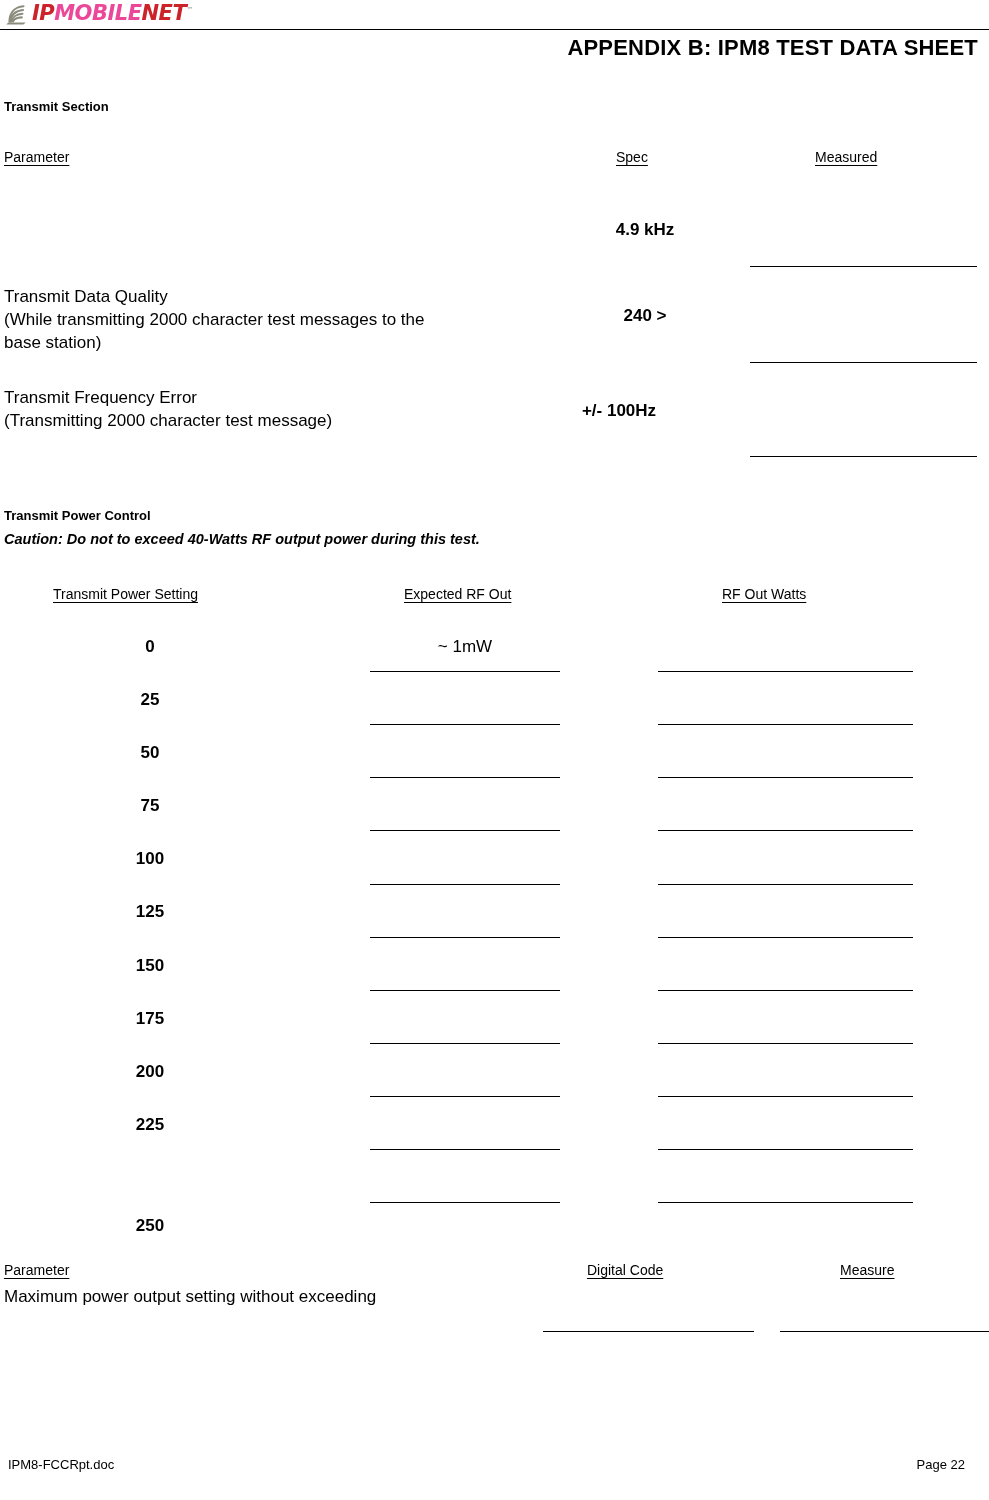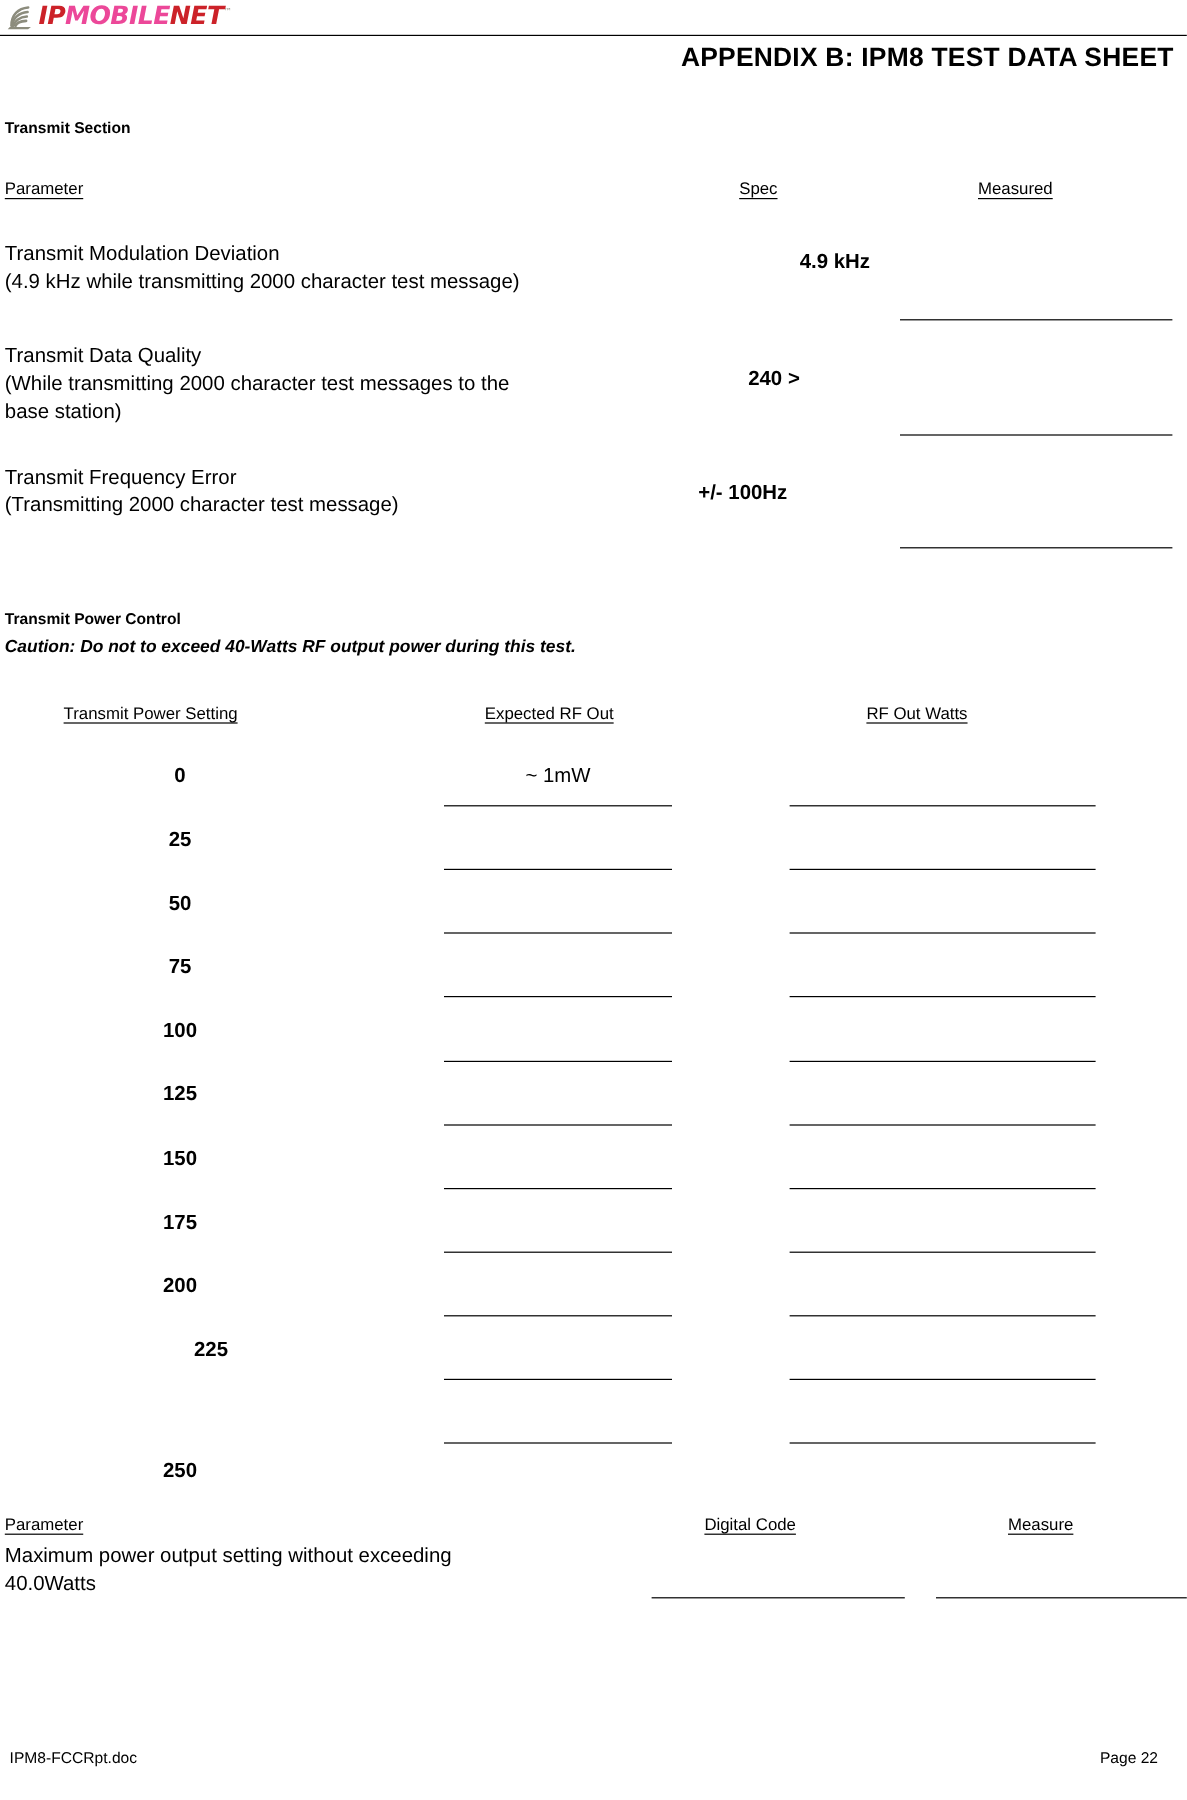--- a/index.html
+++ b/index.html
@@ -161,25 +161,21 @@
 
     <div class="doc-title">APPENDIX B:  IPM8 TEST DATA SHEET</div>
   </div>
 
   <div class="abs sec-head" style="left:4px; top:99px;">Transmit Section</div>
 
   <div class="abs u-head" style="left:4px; top:149px;">Parameter</div>
   <div class="abs u-head" style="left:616px; top:149px;">Spec</div>
   <div class="abs u-head" style="left:815px; top:149px;">Measured</div>
 
-  <div class="abs body-txt" style="left:4px; top:200px; width:600px;">
-    <div>Transmit Modulation Deviation</div>
-    <div>(4.9 kHz while transmitting 2000 character test message)</div>
-  </div>
-  <div class="abs spec-val" style="left:565px; top:208px; width:160px;text-align:right;">4.9 kHz</div>
+  <div class="abs spec-val" style="left:565px; top:220px; width:160px;">4.9 kHz</div>
   <div class="rule" style="left:750px; top:266px; width:227px;"></div>
 
   <div class="abs body-txt" style="left:4px; top:285px; width:600px;">
     <div>Transmit Data Quality</div>
     <div>(While transmitting 2000 character test messages to the</div>
     <div>base station)</div>
   </div>
   <div class="abs spec-val" style="left:565px; top:306px; width:160px;">240 &gt;</div>
   <div class="rule" style="left:750px; top:362px; width:227px;"></div>
 
@@ -199,21 +195,21 @@
 
   <div class="abs pwr-setting" style="left:110px; top:637px; width:80px;">0</div>
   <div class="abs pwr-setting" style="left:110px; top:690px; width:80px;">25</div>
   <div class="abs pwr-setting" style="left:110px; top:743px; width:80px;">50</div>
   <div class="abs pwr-setting" style="left:110px; top:796px; width:80px;">75</div>
   <div class="abs pwr-setting" style="left:110px; top:849px; width:80px;">100</div>
   <div class="abs pwr-setting" style="left:110px; top:902px; width:80px;">125</div>
   <div class="abs pwr-setting" style="left:110px; top:956px; width:80px;">150</div>
   <div class="abs pwr-setting" style="left:110px; top:1009px; width:80px;">175</div>
   <div class="abs pwr-setting" style="left:110px; top:1062px; width:80px;">200</div>
-  <div class="abs pwr-setting" style="left:110px; top:1115px; width:80px;text-align:right;">225</div>
+  <div class="abs pwr-setting" style="left:110px; top:1115px; width:80px;">225</div>
   <div class="abs pwr-setting" style="left:110px; top:1168px; width:80px;margin-top:48px;">250</div>
 
   <div class="abs pwr-expected" style="left:370px; top:637px; width:190px;">~ 1mW</div>
 
   <div class="rule" style="left:370px; top:671px; width:190px;"></div>
   <div class="rule" style="left:370px; top:724px; width:190px;"></div>
   <div class="rule" style="left:370px; top:777px; width:190px;"></div>
   <div class="rule" style="left:370px; top:830px; width:190px;"></div>
   <div class="rule" style="left:370px; top:884px; width:190px;"></div>
   <div class="rule" style="left:370px; top:937px; width:190px;"></div>
@@ -234,21 +230,20 @@
   <div class="rule" style="left:658px; top:1096px; width:255px;"></div>
   <div class="rule" style="left:658px; top:1149px; width:255px;"></div>
   <div class="rule" style="left:658px; top:1202px; width:255px;"></div>
 
   <div class="abs u-head" style="left:4px; top:1262px;">Parameter</div>
   <div class="abs u-head" style="left:587px; top:1262px;">Digital Code</div>
   <div class="abs u-head" style="left:840px; top:1262px;">Measure</div>
 
   <div class="abs body-txt" style="left:4px; top:1285px; width:560px;">
     <div>Maximum power output setting without exceeding</div>
-    <div>40.0Watts</div>
   </div>
 
   <div class="rule" style="left:543px; top:1331px; width:211px;"></div>
   <div class="rule" style="left:780px; top:1331px; width:209px;"></div>
 
   <div class="footer-left">IPM8-FCCRpt.doc</div>
   <div class="footer-right">Page 22</div>
 
 </div>
 

